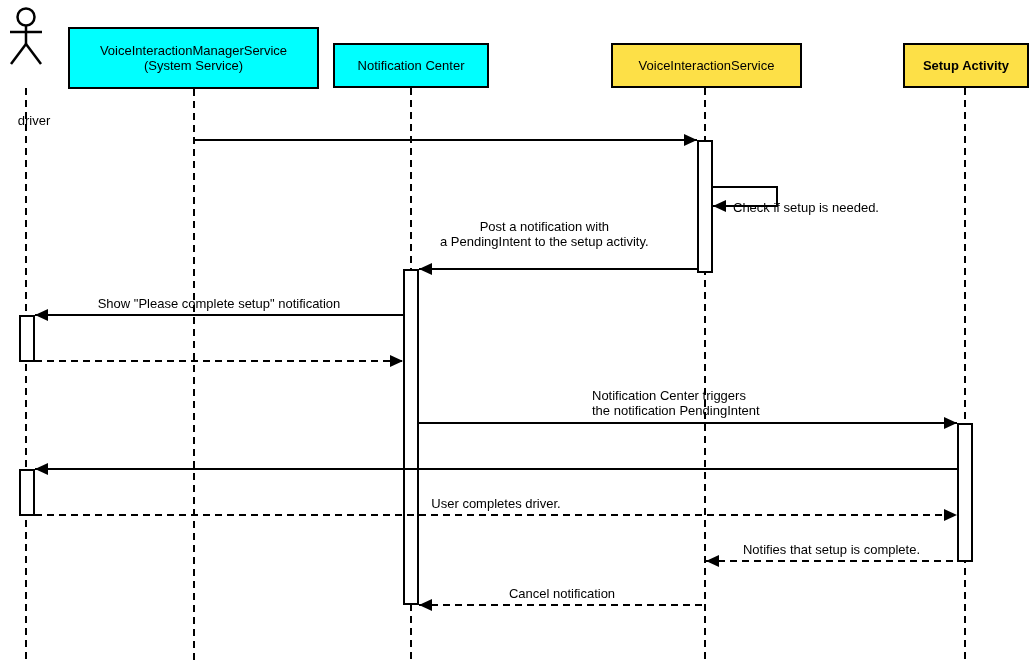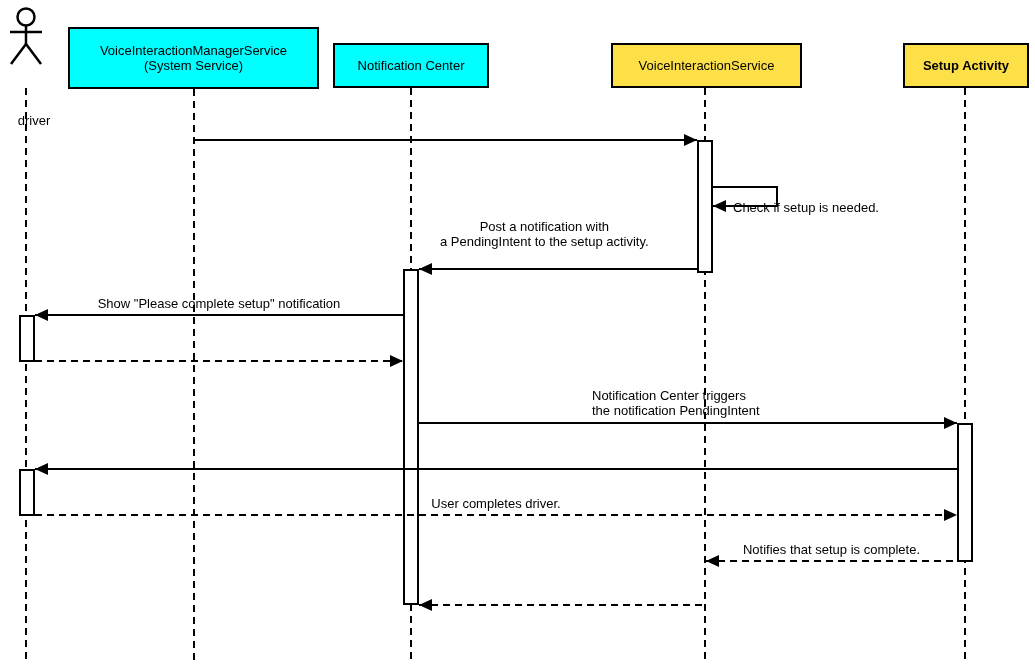--- a/index.html
+++ b/index.html
@@ -102,14 +102,15 @@
   <div class="mline dashed" style="left:35px;top:514px;width:922px;"></div>
   <div class="ah r" style="left:944px;top:509px;"></div>
   <div class="mlabel center" style="left:35px;top:496px;width:922px;">User completes driver.</div>
 
   <div class="mline dashed" style="left:706px;top:560px;width:251px;"></div>
   <div class="ah l" style="left:706px;top:555px;"></div>
   <div class="mlabel center" style="left:706px;top:542px;width:251px;">Notifies that setup is complete.</div>
 
   <div class="mline dashed" style="left:419px;top:604px;width:286px;"></div>
   <div class="ah l" style="left:419px;top:599px;"></div>
+  <div class="mlabel center" style="left:419px;top:586px;width:286px;">Cancel notification</div>
 
 </div>
 
 </body></html>

